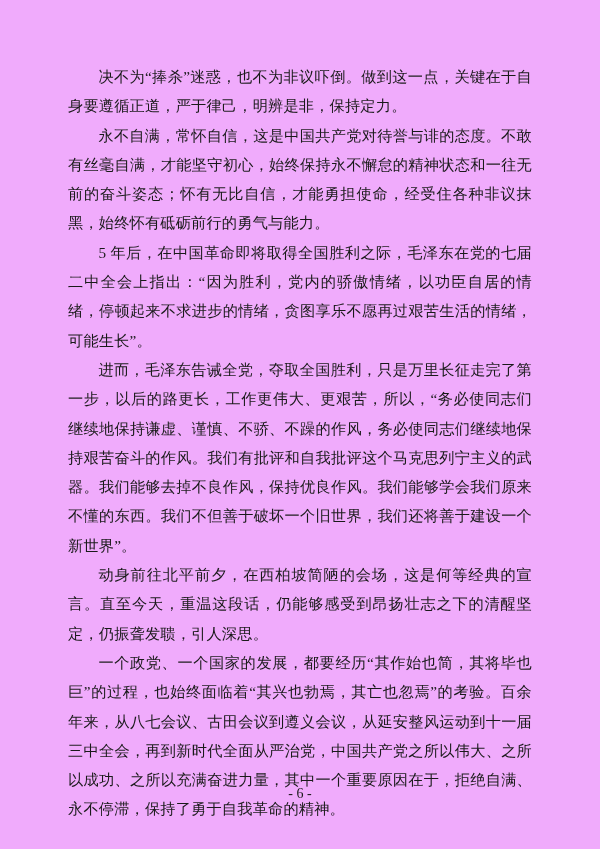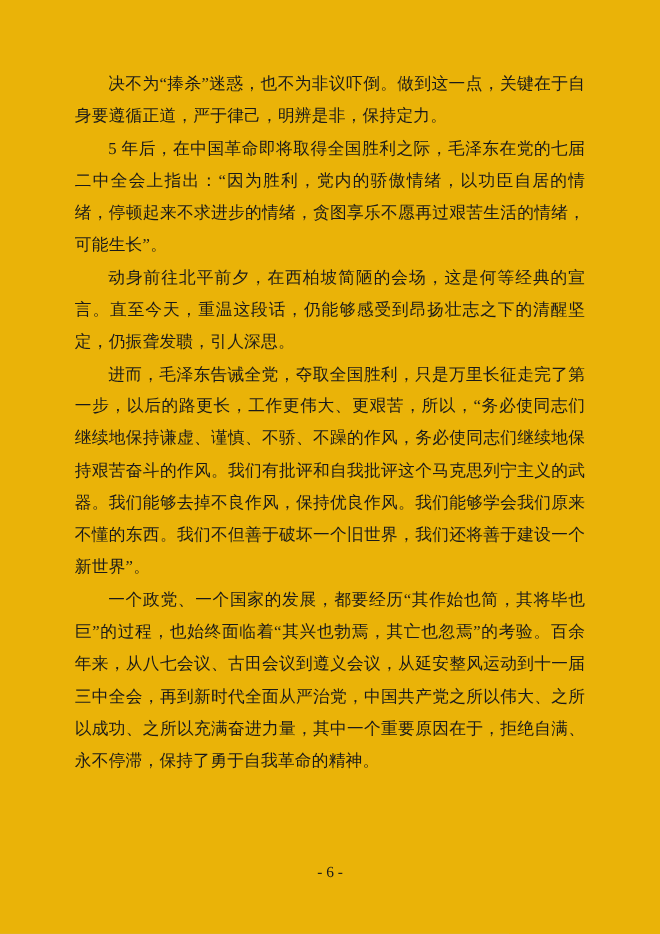--- a/index.html
+++ b/index.html
@@ -7,21 +7,21 @@
     padding: 0;
     background: #b8b8b8;
   }
   body {
     font-family: "Liberation Serif", "DejaVu Serif", serif;
   }
   .page {
     position: relative;
     width: 600px;
     height: 849px;
-    background: #eab308;
+    background: #f0abfc;
     margin: 0 auto;
     box-sizing: border-box;
     overflow: hidden;
   }
   .content {
     position: absolute;
     left: 68px;
     top: 62px;
     width: 464px;
   }
@@ -45,19 +45,20 @@
     color: #1a1a1a;
     font-family: "Liberation Serif", "DejaVu Serif", serif;
   }
 </style>
 </head>
 <body>
 
 <div class="page">
   <div class="content">
     <p class="para">决不为“捧杀”迷惑，也不为非议吓倒。做到这一点，关键在于自身要遵循正道，严于律己，明辨是非，保持定力。</p>
+    <p class="para">永不自满，常怀自信，这是中国共产党对待誉与诽的态度。不敢有丝毫自满，才能坚守初心，始终保持永不懈怠的精神状态和一往无前的奋斗姿态；怀有无比自信，才能勇担使命，经受住各种非议抹黑，始终怀有砥砺前行的勇气与能力。</p>
     <p class="para">5 年后，在中国革命即将取得全国胜利之际，毛泽东在党的七届二中全会上指出：“因为胜利，党内的骄傲情绪，以功臣自居的情绪，停顿起来不求进步的情绪，贪图享乐不愿再过艰苦生活的情绪，可能生长”。</p>
+    <p class="para">进而，毛泽东告诫全党，夺取全国胜利，只是万里长征走完了第一步，以后的路更长，工作更伟大、更艰苦，所以，“务必使同志们继续地保持谦虚、谨慎、不骄、不躁的作风，务必使同志们继续地保持艰苦奋斗的作风。我们有批评和自我批评这个马克思列宁主义的武器。我们能够去掉不良作风，保持优良作风。我们能够学会我们原来不懂的东西。我们不但善于破坏一个旧世界，我们还将善于建设一个新世界”。</p>
     <p class="para">动身前往北平前夕，在西柏坡简陋的会场，这是何等经典的宣言。直至今天，重温这段话，仍能够感受到昂扬壮志之下的清醒坚定，仍振聋发聩，引人深思。</p>
-    <p class="para">进而，毛泽东告诫全党，夺取全国胜利，只是万里长征走完了第一步，以后的路更长，工作更伟大、更艰苦，所以，“务必使同志们继续地保持谦虚、谨慎、不骄、不躁的作风，务必使同志们继续地保持艰苦奋斗的作风。我们有批评和自我批评这个马克思列宁主义的武器。我们能够去掉不良作风，保持优良作风。我们能够学会我们原来不懂的东西。我们不但善于破坏一个旧世界，我们还将善于建设一个新世界”。</p>
     <p class="para">一个政党、一个国家的发展，都要经历“其作始也简，其将毕也巨”的过程，也始终面临着“其兴也勃焉，其亡也忽焉”的考验。百余年来，从八七会议、古田会议到遵义会议，从延安整风运动到十一届三中全会，再到新时代全面从严治党，中国共产党之所以伟大、之所以成功、之所以充满奋进力量，其中一个重要原因在于，拒绝自满、永不停滞，保持了勇于自我革命的精神。</p>
   </div>
   <div class="footer">- 6 -</div>
 </div>
 
 </body></html>

